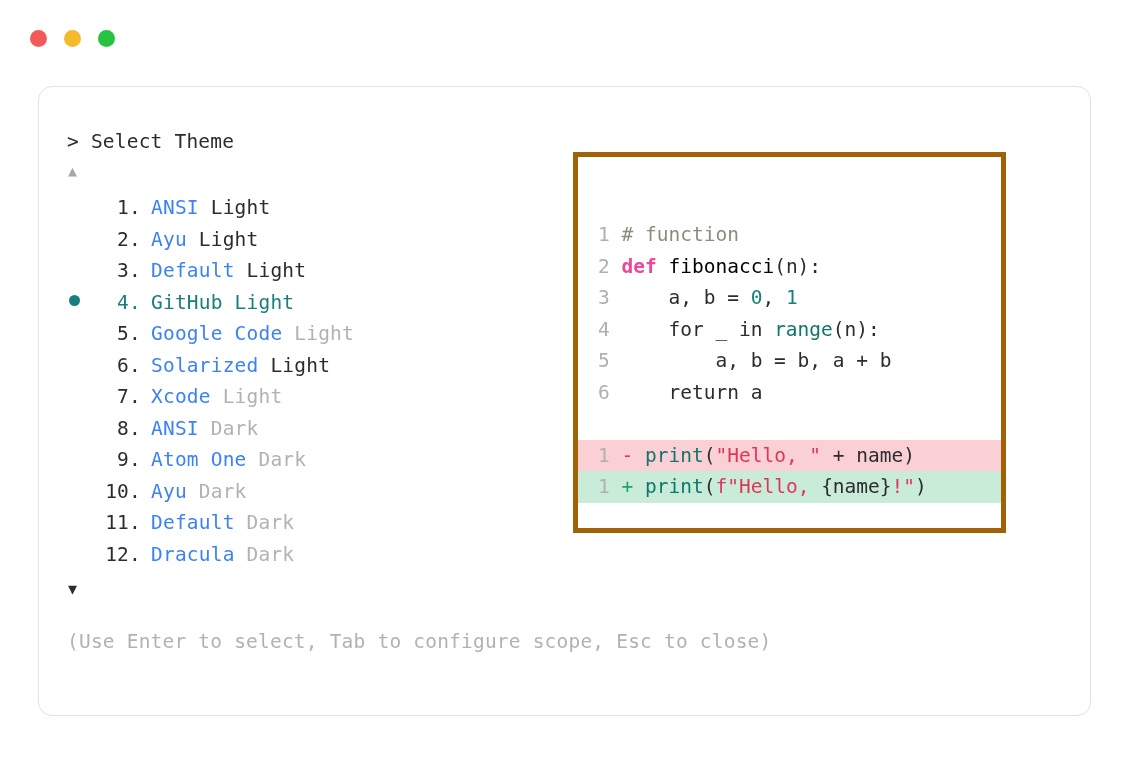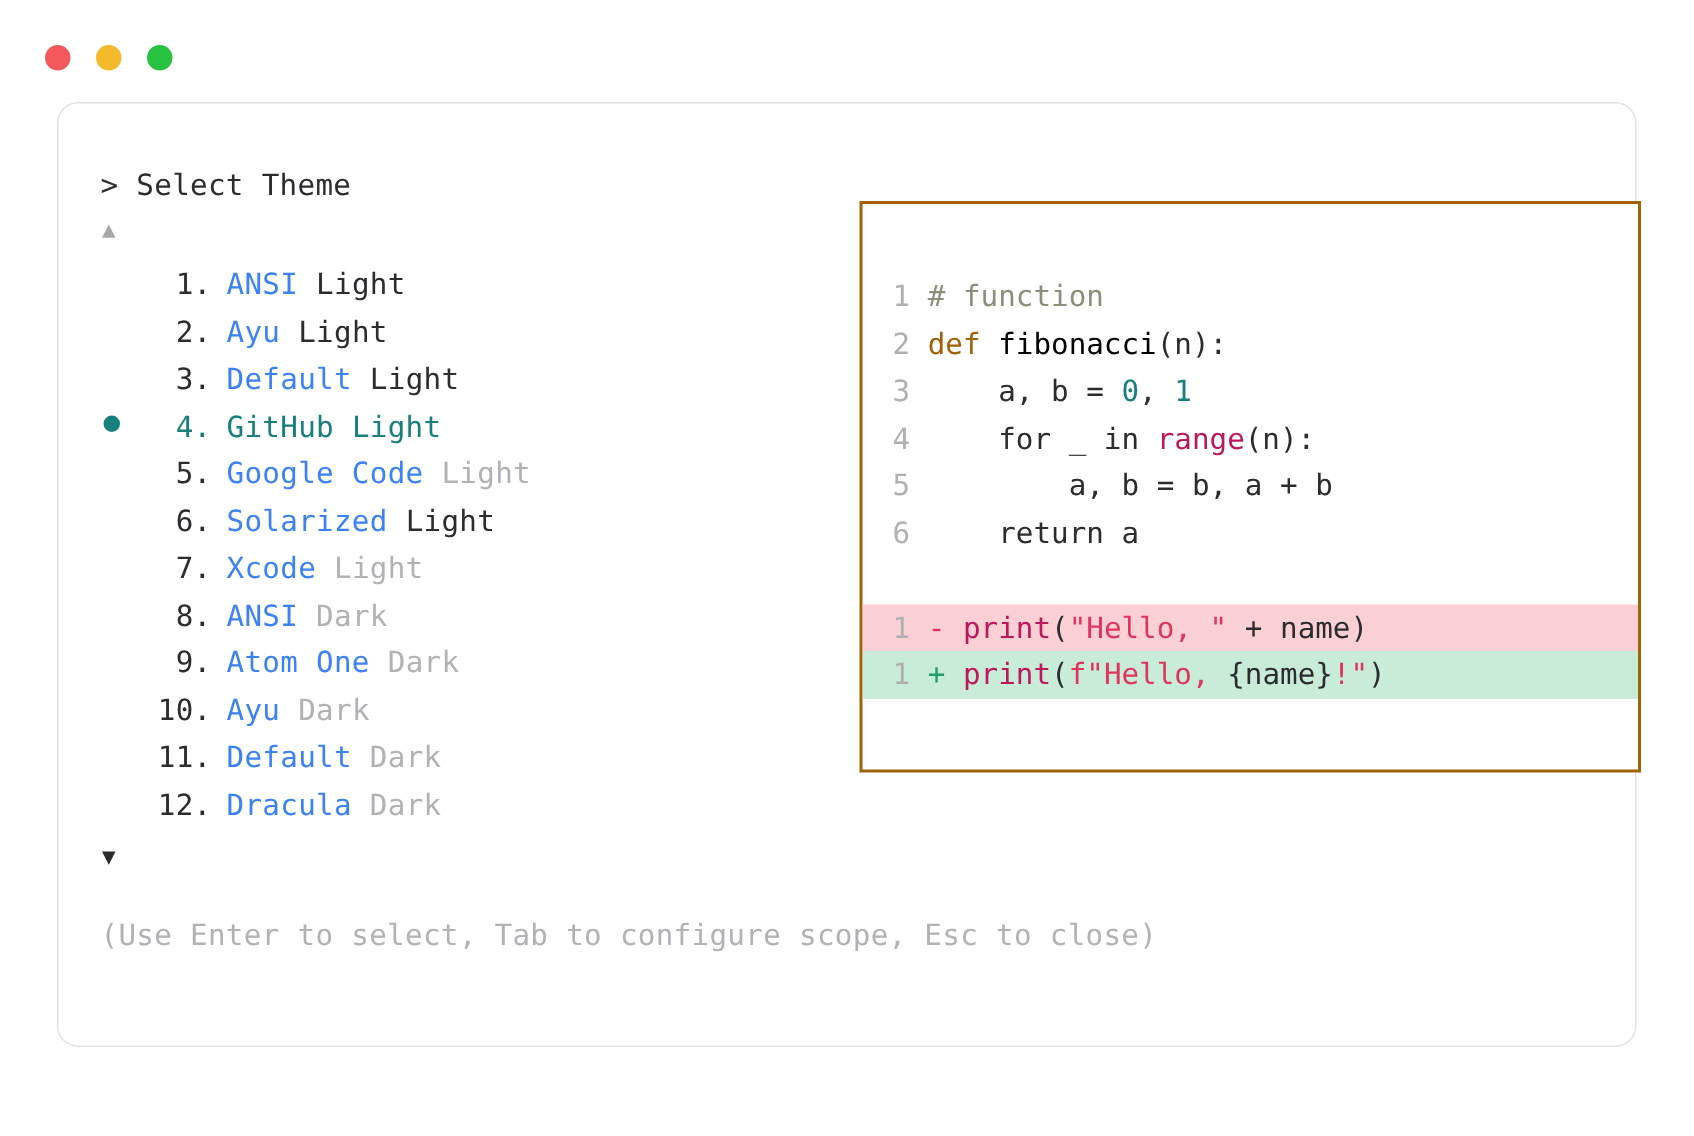--- a/index.html
+++ b/index.html
@@ -30,21 +30,21 @@
     border-radius: 50%;
   }
   .dot.red    { background: #f3595b; }
   .dot.yellow { background: #f5b92c; }
   .dot.green  { background: #27c23f; }
 
   
   .card {
     position: absolute;
     left: 38px;
-    top: 68px;
+    top: 86px;
     width: 1053px;
     height: 630px;
     box-sizing: border-box;
     border: 1px solid #e2e2e4;
     border-radius: 14px;
     background: #ffffff;
   }
 
   .card-inner {
     position: absolute;
@@ -142,26 +142,26 @@
     padding-left: 31px;
   }
   .preview-title {
     font-size: 19.5px;
     color: #2c2c30;
     letter-spacing: 0.2px;
     line-height: 1.3;
   }
   .preview-panel {
     margin-top: 23px;
-    border: 2px solid #a16207;
+    border: 5px solid #a16207;
     background: #ffffff;
-    width: 521px;
+    width: 433px;
     height: 381px;
     box-sizing: border-box;
-    padding: 46px 0 0 0;
+    padding: 62px 0 0 0;
     overflow: hidden;
   }
 
   .code {
     font-size: 19.5px;
     line-height: 31.5px;
     white-space: pre;
     letter-spacing: 0px;
   }
   .code-line {
@@ -176,23 +176,23 @@
   }
   .diff-line {
     display: block;
     padding-left: 20px;
   }
   .diff-line.del { background: #fad0d4; }
   .diff-line.add { background: #c9ecd8; }
 
   
   .tok-comment { color: #8d8d7c; }
-  .tok-kw      { color: #a16207; }
+  .tok-kw      { color: #ec4899; font-weight: bold; }
   .tok-fn-def  { color: #000000; }
-  .tok-builtin { color: #be185d; }
+  .tok-builtin { color: #0f766e; }
   .tok-num     { color: #17807d; }
   .tok-plain   { color: #2c2c30; }
   .tok-str     { color: #e0355a; }
   .tok-minus   { color: #e0355a; }
   .tok-plus    { color: #1f9f6a; }
 </style>
 </head>
 <body>
 
 <div class="titlebar">

